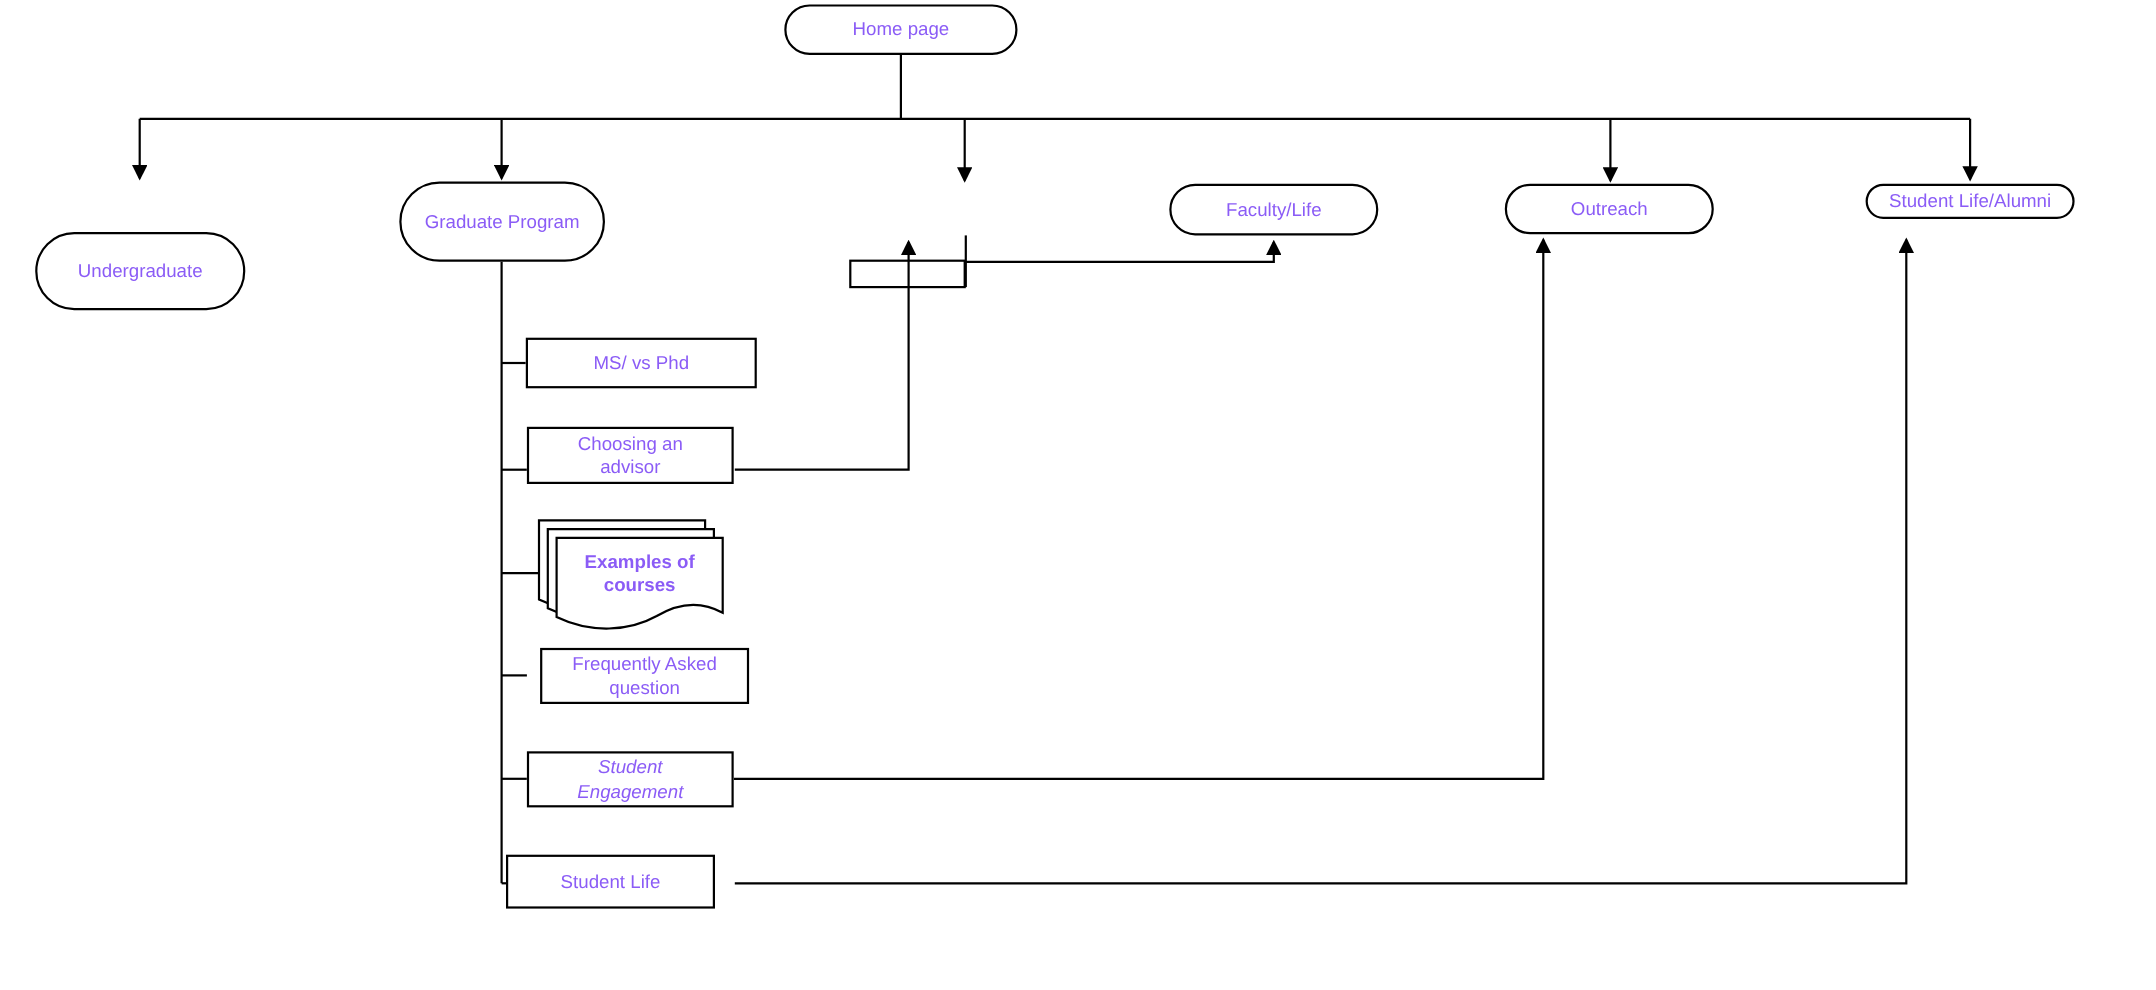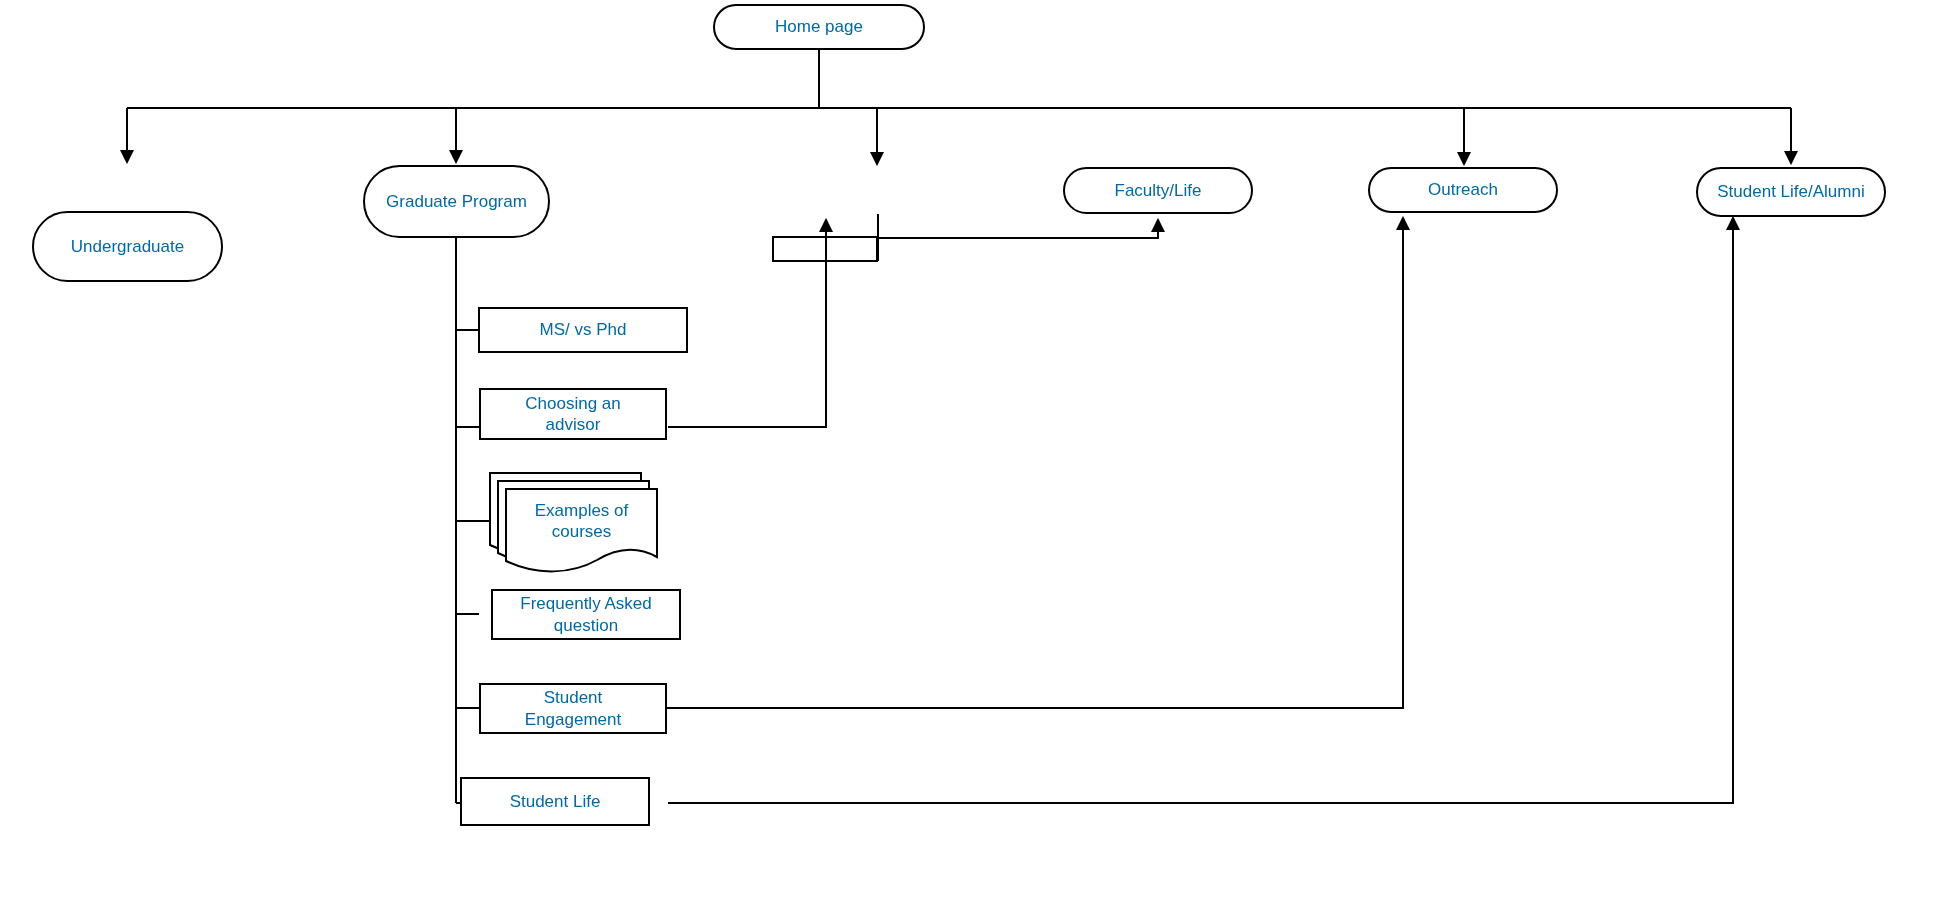--- a/index.html
+++ b/index.html
@@ -1,28 +1,28 @@
 <!DOCTYPE html>
 <html><head>
 <meta charset="utf-8">
 <style>
   html,body{margin:0;padding:0;background:#ffffff;}
   .canvas{position:relative;width:1960px;height:900px;background:#ffffff;overflow:hidden;
-          font-family:"Liberation Sans",sans-serif;color:#0369a1;}
+          font-family:"Liberation Sans",sans-serif;color:#8b5cf6;}
   .layer{position:absolute;left:0;top:0;width:1960px;height:900px;}
   .node{position:absolute;box-sizing:border-box;border:2px solid #000;background:#fff;
         display:flex;align-items:center;justify-content:center;text-align:center;
         font-size:17px;line-height:1.25;}
   .stadium{border-radius:999px;}
   .rectnode{border-radius:0;}
   .lbl{display:inline-block;}
   .w110{max-width:110px;}
   .w130{max-width:130px;}
   .w150{max-width:150px;}
-  .docnode{position:absolute;border:none;background:transparent;}
+  .docnode{position:absolute;border:none;background:transparent;font-weight:bold;}
   .docnode .doctext{position:absolute;left:24px;top:24px;width:151px;height:64px;
         display:flex;align-items:center;justify-content:center;text-align:center;
         font-size:17px;line-height:1.25;}
 </style>
 </head>
 <body>
 
 <div class="canvas">
 
   <svg class="layer" width="1960" height="900" viewBox="0 0 1960 900">
@@ -72,21 +72,21 @@
 
 
   <div class="node stadium" style="left:1063px;top:167px;width:190px;height:47px;">
     <span class="lbl">Faculty/Life</span>
   </div>
 
   <div class="node stadium" style="left:1368px;top:167px;width:190px;height:46px;">
     <span class="lbl">Outreach</span>
   </div>
 
-  <div class="node stadium" style="left:1696px;top:167px;width:190px;height:50px;white-space:nowrap;">
+  <div class="node stadium" style="left:1696px;top:167px;width:190px;height:32px;white-space:nowrap;">
     <span class="lbl">Student Life/Alumni</span>
   </div>
 
   <div class="node rectnode" style="left:478px;top:307px;width:210px;height:46px;">
     <span class="lbl">MS/ vs Phd</span>
   </div>
 
   <div class="node rectnode" style="left:479px;top:388px;width:188px;height:52px;">
     <span class="lbl w110">Choosing an advisor</span>
   </div>
@@ -101,21 +101,21 @@
     </svg>
     <div class="doctext">
       <span class="lbl w110">Examples of courses</span>
     </div>
   </div>
 
   <div class="node rectnode" style="left:479px;top:589px;width:190px;height:51px;margin-left:12px;">
     <span class="lbl w150">Frequently Asked question</span>
   </div>
 
-  <div class="node rectnode" style="left:479px;top:683px;width:188px;height:51px;">
+  <div class="node rectnode" style="left:479px;top:683px;width:188px;height:51px;font-style:italic;">
     <span class="lbl w130">Student Engagement</span>
   </div>
 
   <div class="node rectnode" style="left:460px;top:777px;width:190px;height:49px;">
     <span class="lbl">Student Life</span>
   </div>
 
 </div>
 
 </body></html>

